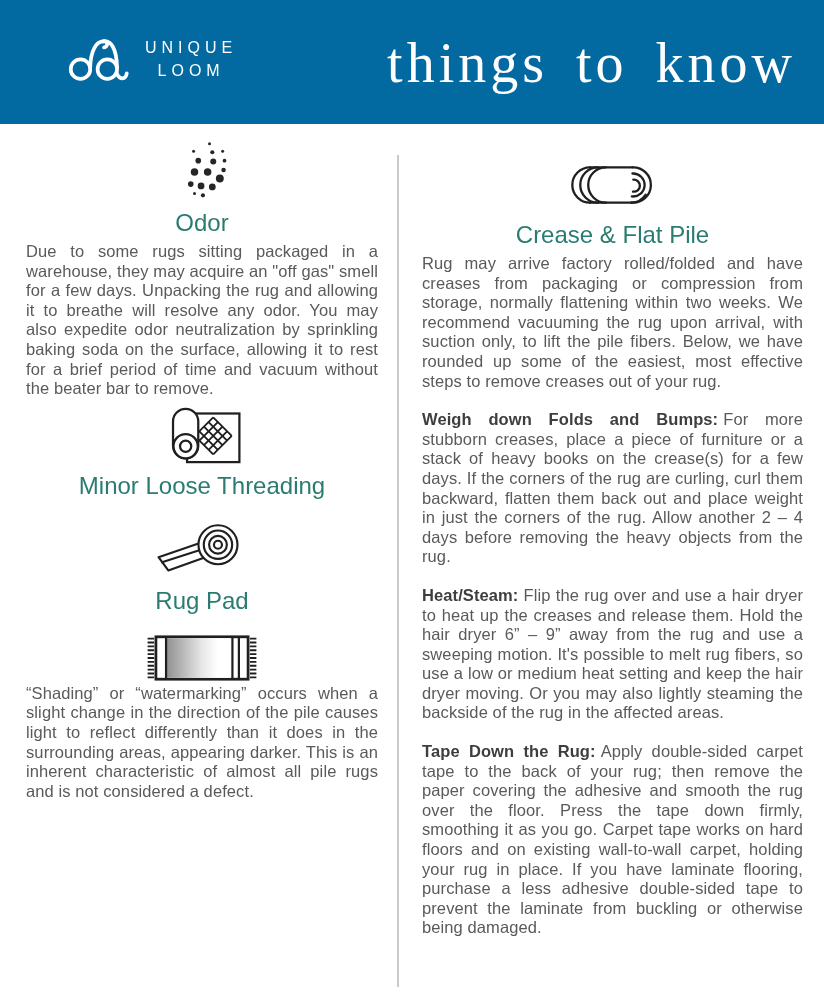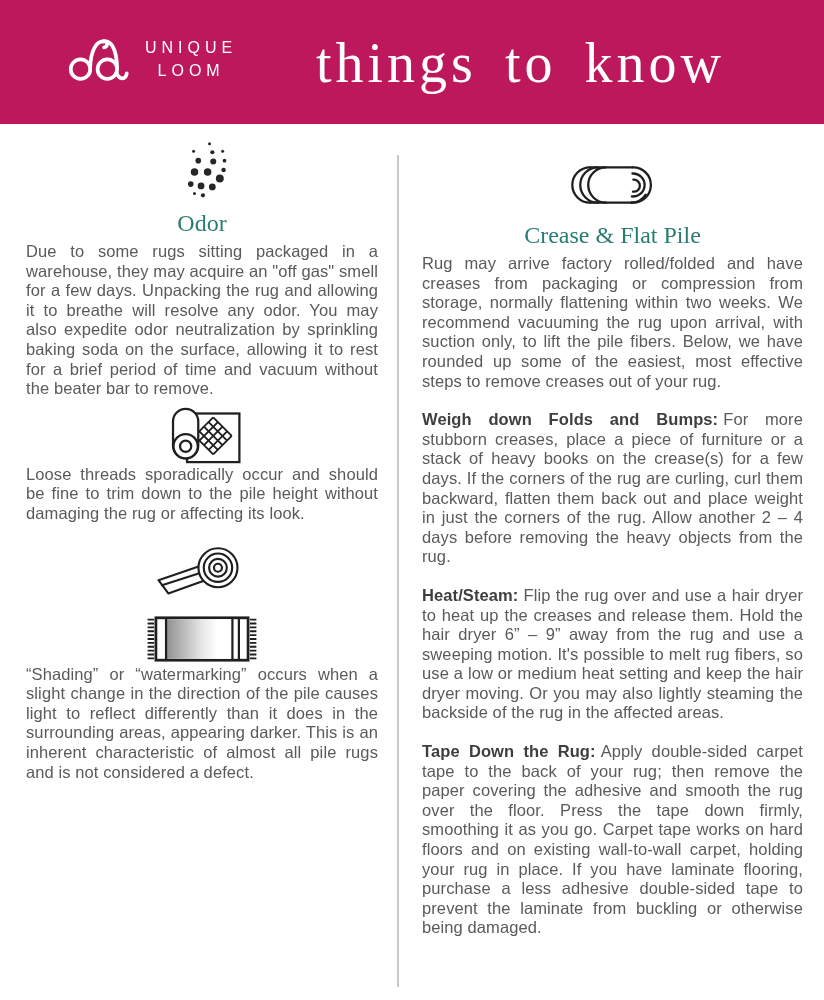--- a/index.html
+++ b/index.html
@@ -3,49 +3,49 @@
 <meta charset="utf-8">
 <style>
   html,body{margin:0;padding:0;}
   body{
     width:824px;height:1000px;position:relative;overflow:hidden;
     background:#ffffff;font-family:"Liberation Sans", sans-serif;
   }
   
   .header{
     position:absolute;left:0;top:0;width:824px;height:124px;
-    background:#be185d;
+    background:#0369a1;
   }
   .logo{
     position:absolute;left:68px;top:34px;
     display:flex;align-items:center;gap:15px;
   }
   .brand{
     color:#ffffff;font-size:16px;letter-spacing:5px;
     line-height:23px;text-align:center;font-weight:400;
   }
   .title{
     position:absolute;left:316px;top:32px;width:480px;
-    text-align:left;color:#ffffff;
+    text-align:right;color:#ffffff;
     font-family:"Liberation Serif", serif;
     font-size:56px;line-height:62px;letter-spacing:4px;word-spacing:10px;
     font-weight:500;
   }
   
   .divider{
     position:absolute;left:397px;top:155px;width:2px;height:832px;
     background:#C9C9C9;
   }
   .col{position:absolute;top:124px;}
   .col.left{left:26px;width:352px;}
   .col.right{left:422px;width:381px;}
   section{margin:0;}
   .icon-wrap{display:flex;justify-content:center;align-items:flex-end;}
   h2{
-    font-family:Liberation Serif, serif;color:#2A7C72;
+    font-family:Liberation Sans, sans-serif;color:#2A7C72;
     font-size:24px;line-height:30px;font-weight:500;
     text-align:center;margin:12px 0 4px 0;
   }
   p.body{
     margin:0;color:#595A5C;font-size:16.5px;line-height:19.6px;
     text-align:justify;letter-spacing:0.1px;
   }
   p.body strong{color:#3E3E40;font-weight:bold;margin-right:5px;}
   
   .s-odor .icon-wrap{margin-top:14px;}
@@ -122,36 +122,37 @@
           <g stroke-width="2" transform="rotate(45 58 33)">
             <path d="M44,19 V47 M51,19 V47 M58,19 V47 M65,19 V47 M72,19 V47"></path>
             <path d="M44,19 H72 M44,26 H72 M44,33 H72 M44,40 H72 M44,47 H72"></path>
           </g>
           <rect x="15" y="4" width="27" height="53" rx="13.5" fill="#FFFFFF"></rect>
           <circle cx="28.5" cy="44" r="13" fill="#FFFFFF"></circle>
           <circle cx="28.5" cy="44" r="6"></circle>
         </g>
       </svg>
     </div>
-    <p class="body">Loose threads sporadically occur and should be fine to trim down to the pile height without damaging the rug or affecting its look.</p>
+    <h2>Minor Loose Threading</h2>
   </section>
 
   <section class="s-pad">
     <div class="icon-wrap">
       <svg viewBox="0 0 112 62" width="100" height="55">
         <g fill="none" stroke="#1F1F1F" stroke-width="2.4" stroke-linejoin="round">
           <path d="M7,43 L57,26 L66,41 L18,58 Z" fill="#FFFFFF"></path>
           <path d="M10,49 L60,33"></path>
           <circle cx="74" cy="29" r="22" fill="#FFFFFF"></circle>
           <circle cx="74" cy="29" r="16"></circle>
           <circle cx="74" cy="29" r="10"></circle>
           <circle cx="74" cy="29" r="4.5"></circle>
         </g>
       </svg>
     </div>
+    <h2>Rug Pad</h2>
   </section>
 
   <section class="s-shade">
     <div class="icon-wrap">
       <svg viewBox="0 0 128 56" width="118" height="52">
         <defs>
           <linearGradient id="sg" x1="0" y1="0" x2="1" y2="0">
             <stop offset="0" stop-color="#8F8F8F"></stop>
             <stop offset="0.55" stop-color="#E6E6E6"></stop>
             <stop offset="0.8" stop-color="#FFFFFF"></stop>

